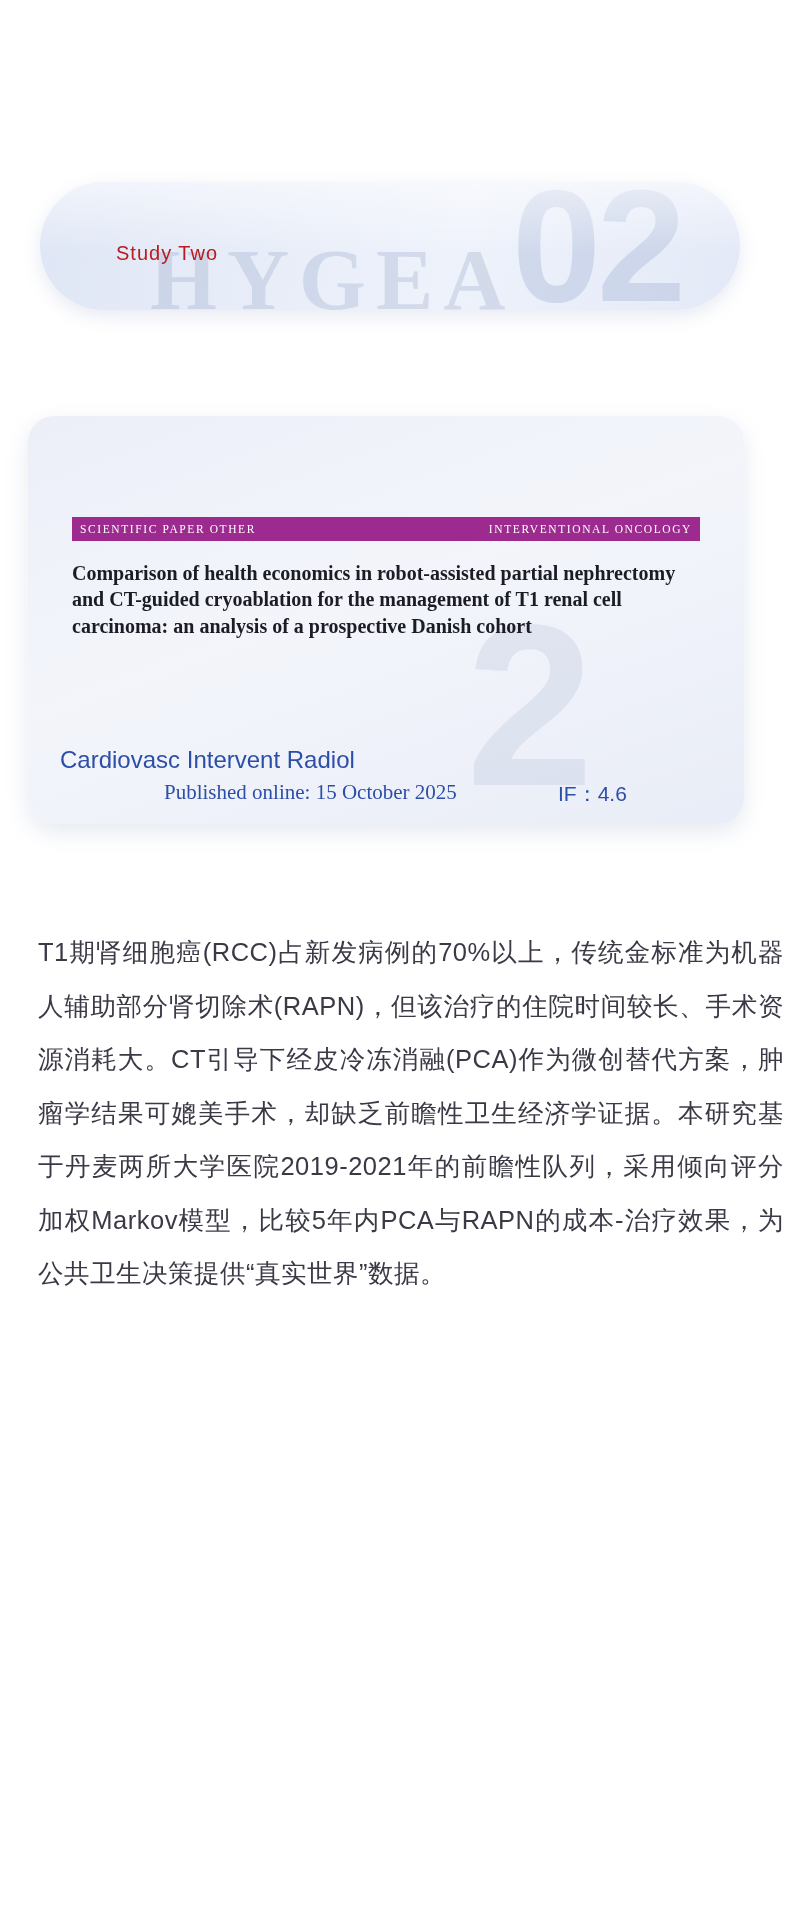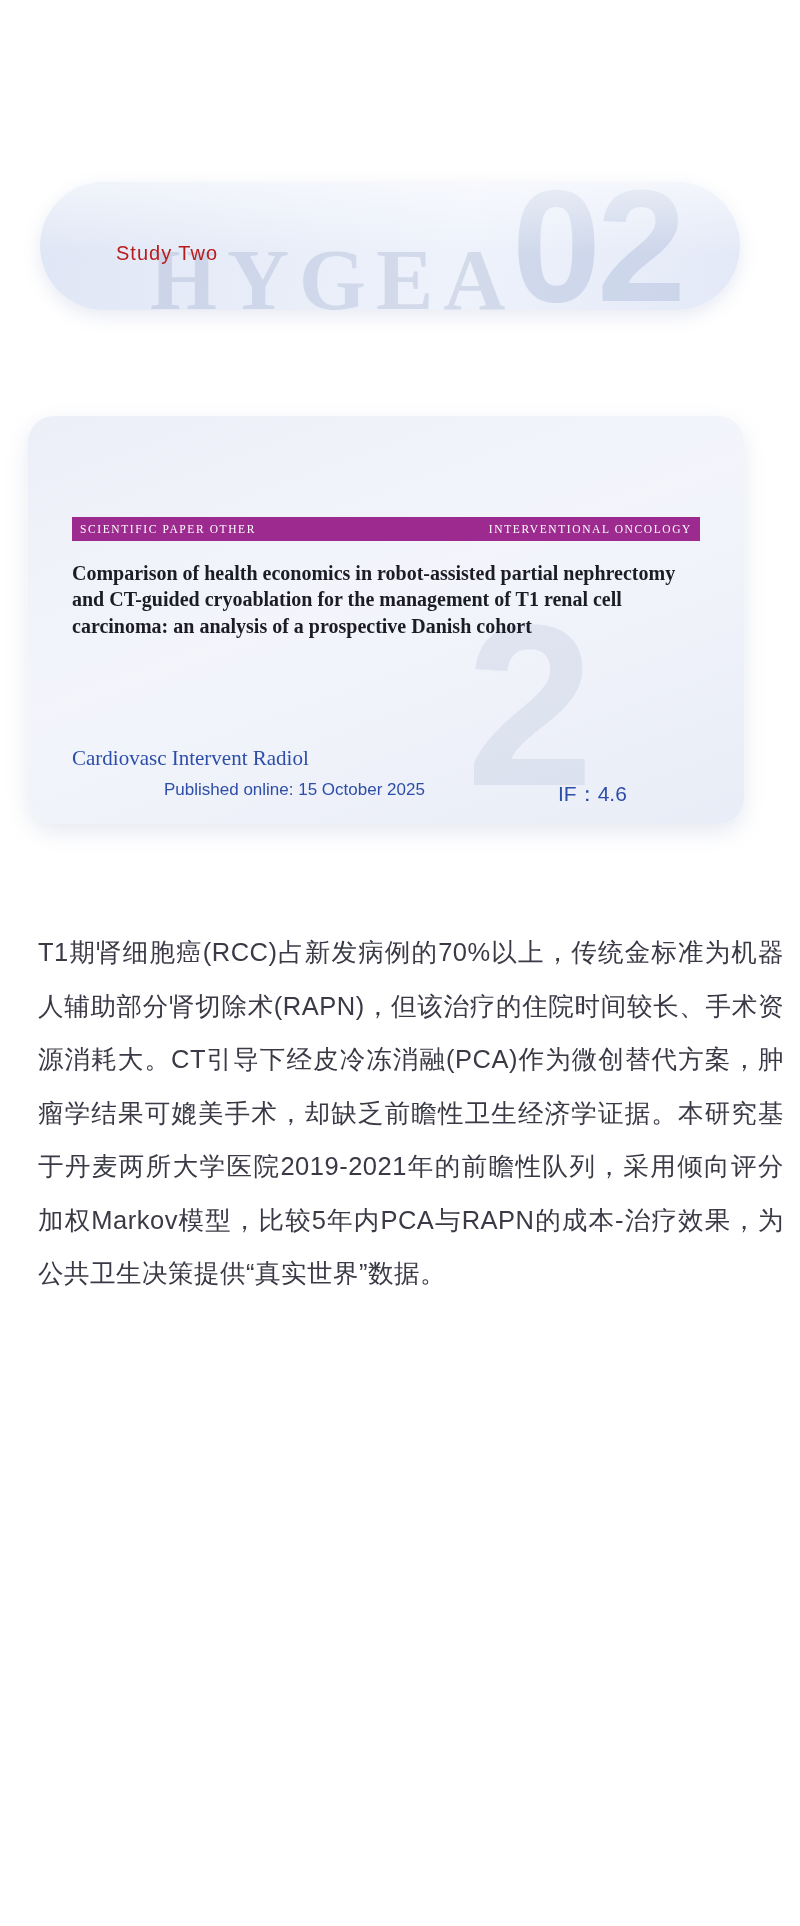--- a/index.html
+++ b/index.html
@@ -134,32 +134,32 @@
     top: 144px;
     width: 618px;
     font-family: "Liberation Serif", serif;
     font-weight: 700;
     font-size: 20px;
     line-height: 1.32;
     color: #1c1c26;
   }
   .paper-journal {
     position: absolute;
-    left: 44px;
+    left: 32px;
     top: 330px;
+    font-size: 24px;
+    color: #2d4ea8;
+  }
+  .paper-date {
+    position: absolute;
+    left: 136px;
+    top: 364px;
     font-size: 21px;
     color: #2d4ea8;
     font-family: Liberation Serif, serif;
-  }
-  .paper-date {
-    position: absolute;
-    left: 136px;
-    top: 364px;
-    font-size: 17px;
-    color: #2d4ea8;
   }
   .paper-if {
     position: absolute;
     left: 530px;
     top: 364px;
     font-size: 21px;
     color: #2d4ea8;
   }
 
   

